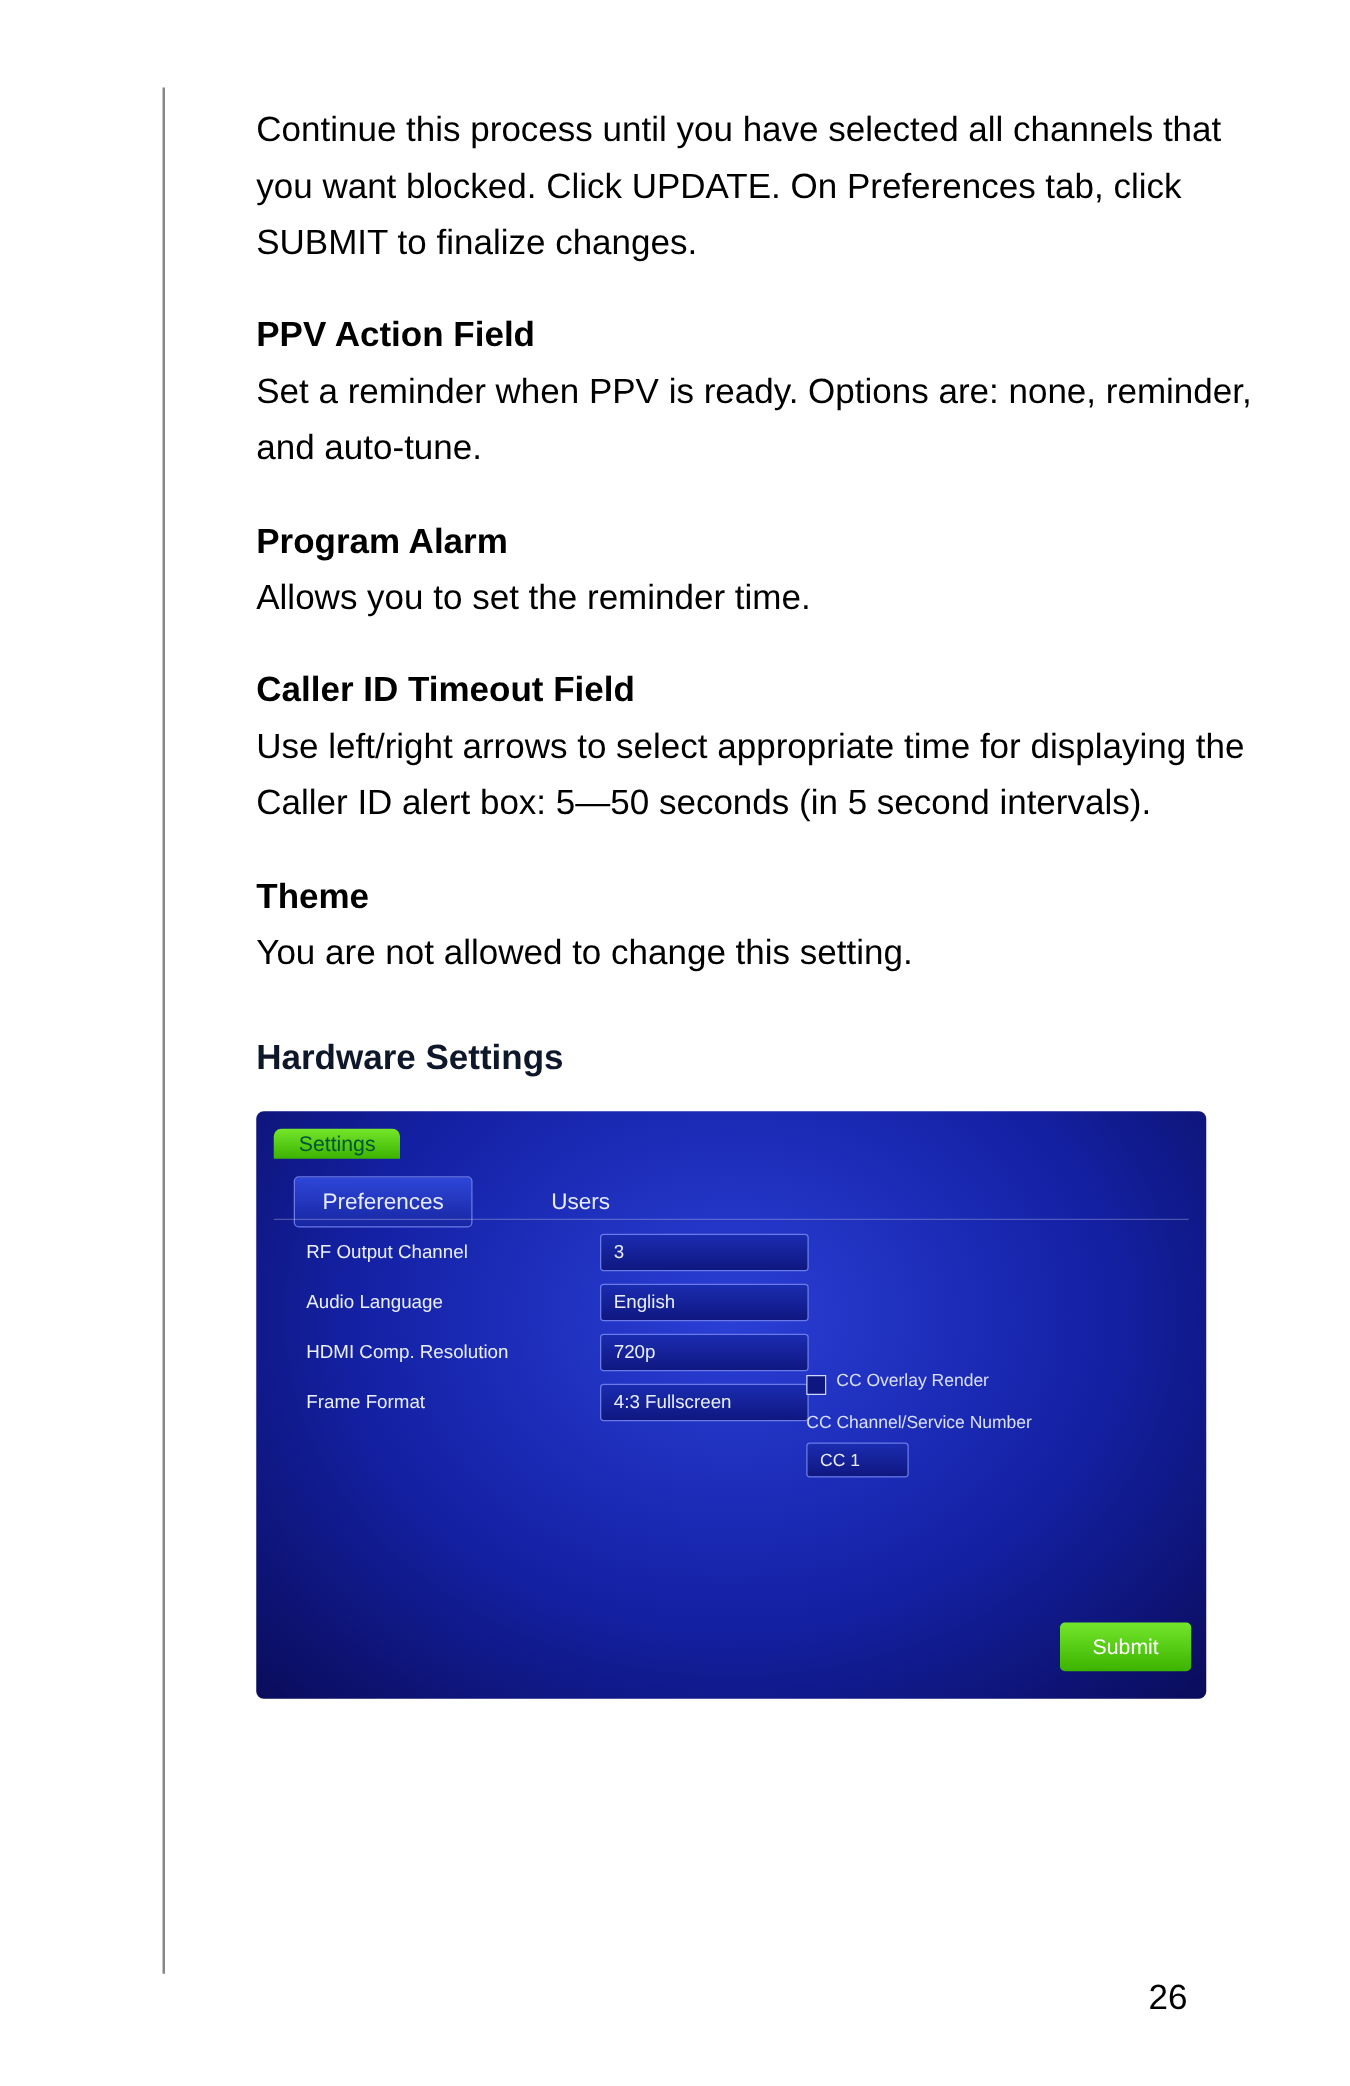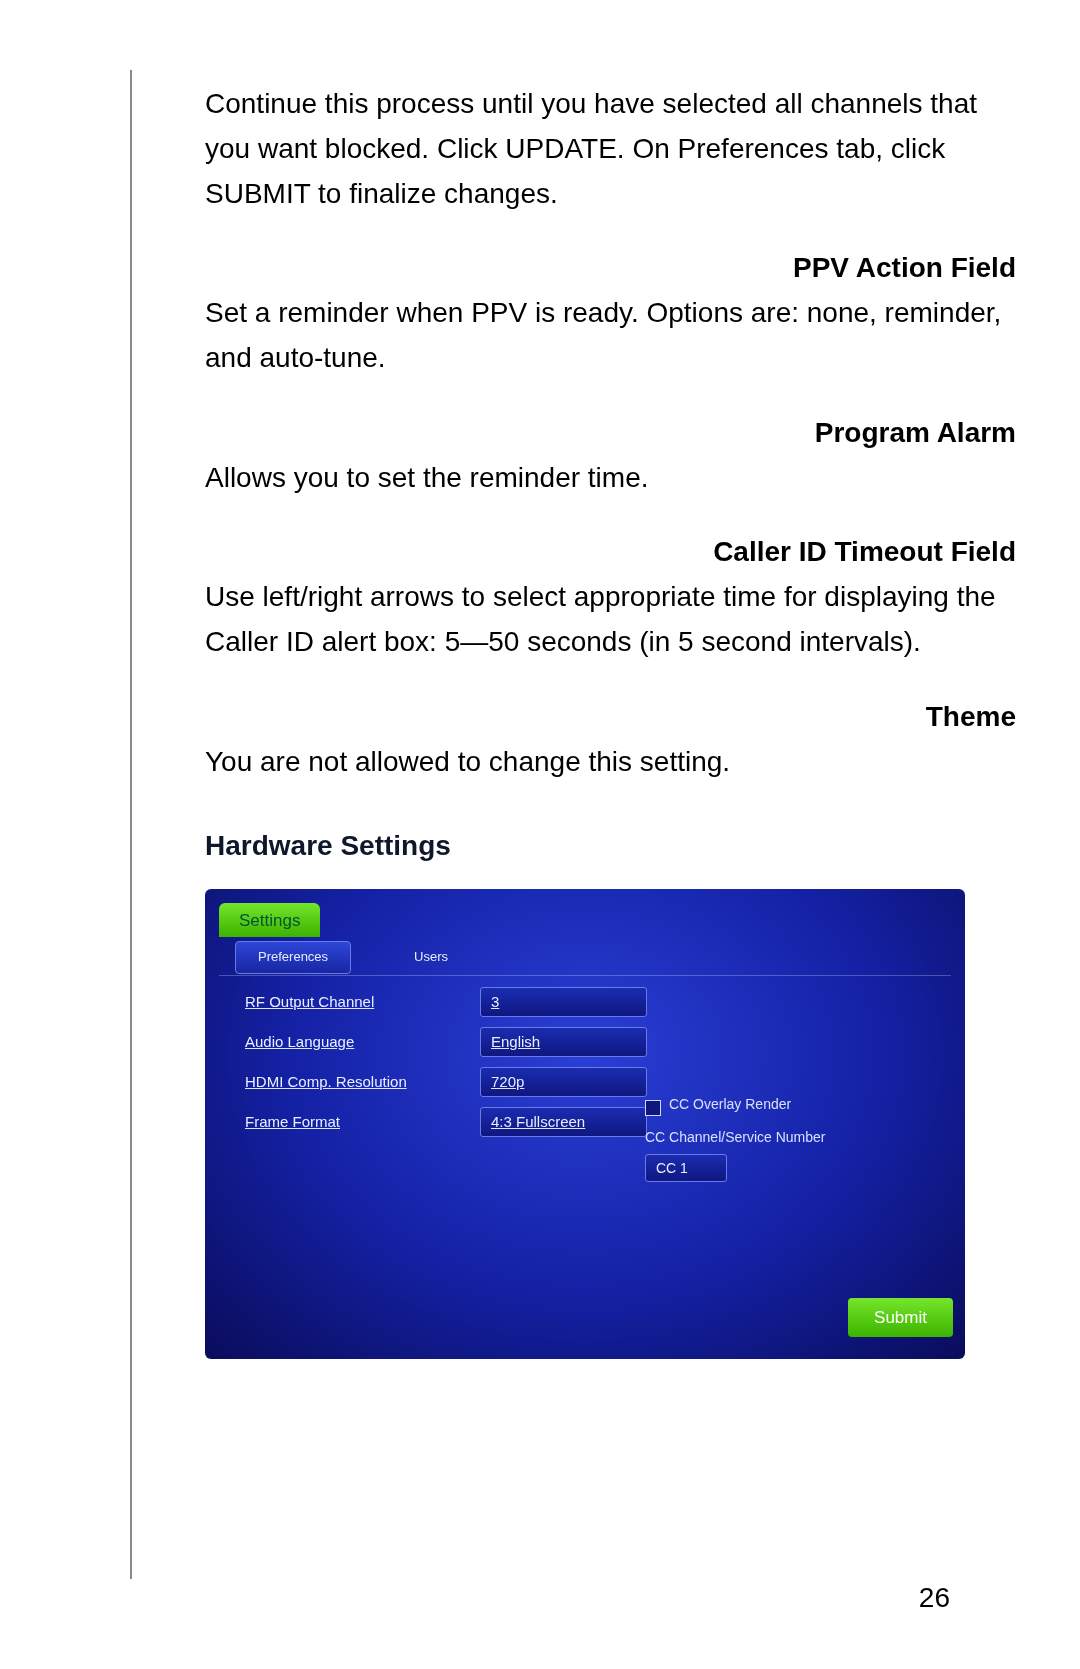--- a/index.html
+++ b/index.html
@@ -28,21 +28,20 @@
     font-size: 28px;
     line-height: 1.6;
     color: #000;
   }
   .para {
     margin: 0 0 30px 0;
   }
   .h {
     font-weight: bold;
     margin: 0;
-    text-align: right;
   }
   .bodytext {
     margin: 0 0 30px 0;
   }
   .section-title {
     color: #0f172a;
     font-weight: bold;
     margin: 40px 0 20px 0;
   }
   .pagenum {
@@ -62,21 +61,21 @@
     background: radial-gradient(ellipse at 50% 35%, #2a3fd6 0%, #1421a5 55%, #0a0c5a 100%);
     overflow: hidden;
     position: relative;
     color: #dfe5ff;
     font-family: Arial, sans-serif;
   }
   .tv-header-bar {
     position: absolute;
     top: 14px;
     left: 14px;
-    height: 34px;
+    height: 24px;
     display: flex;
     align-items: stretch;
   }
   .tv-header-tab {
     background: linear-gradient(#74e62b, #3cb300);
     color: #053;
     font-size: 17px;
     padding: 6px 20px;
     border-radius: 6px 6px 0 0;
     display: flex;
@@ -86,21 +85,21 @@
     position: absolute;
     top: 52px;
     left: 30px;
     display: flex;
     gap: 0;
   }
   .tv-subtab {
     border: 1px solid #4a5acf;
     border-radius: 4px;
     padding: 5px 22px;
-    font-size: 13px;
+    font-size: 18px;
     color: #e6ecff;
     margin-right: 40px;
   }
   .tv-subtab.active {
     background: linear-gradient(#2e46d8, #1726a2);
     border-color: #6a7ae8;
   }
   .tv-subtab.plain {
     border-color: transparent;
     background: transparent;
@@ -116,21 +115,20 @@
     position: absolute;
     top: 98px;
     left: 40px;
     right: 20px;
     font-size: 15px;
   }
   .tv-row {
     display: flex;
     align-items: center;
     margin-bottom: 10px;
-    text-decoration: underline;
   }
   .tv-label {
     width: 235px;
     color: #eaf0ff;
   }
   .tv-value {
     width: 145px;
     border: 1px solid #6a7ae8;
     border-radius: 3px;
     padding: 2px 10px;

